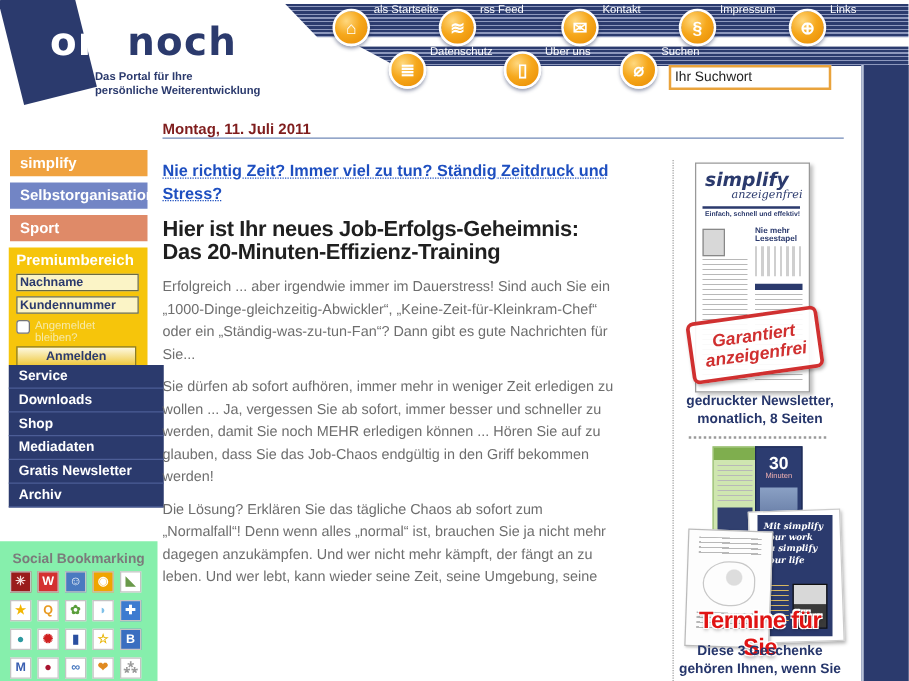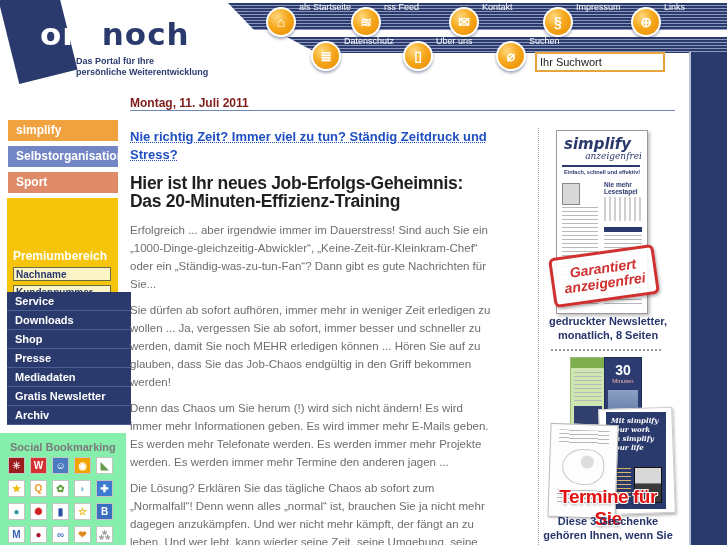--- a/index.html
+++ b/index.html
@@ -23,21 +23,21 @@
       border:2px solid #fff;box-shadow:0 2px 3px rgba(40,50,90,.45);
       display:flex;align-items:center;justify-content:center;}
   .orangeicon i{font-style:normal;font-weight:bold;font-size:14px;color:#fff;line-height:1;}
   .searchbox{left:535px;top:52px;width:120px;height:14px;border:2px solid #e9a33c;font-size:11px;
              padding:1px 3px;color:#222;font-family:"Liberation Sans",sans-serif;}
   .datebar{left:130px;top:96px;font-size:12px;font-weight:bold;color:#7f1d1d;}
   .datehr{left:130px;top:110px;width:545px;height:1px;background:#7189b8;}
   
   .topic{left:8px;width:102px;height:18px;color:#fff;font-weight:bold;font-size:12px;padding:3px 0 0 8px;}
   .premium{left:7px;top:198px;width:111px;height:94px;background:#f6c50b;}
-  .premium .ptitle{font-size:12px;font-weight:bold;color:#fff;padding:3px 0 2px 6px;margin-top:48px;}
+  .premium .ptitle{font-size:12px;font-weight:bold;color:#fff;padding:3px 0 2px 6px;}
   .pinput{display:block;width:92px;height:12px;margin:2px 6px 4px 6px;background:#fbf4c6;
           border:1px solid #6b6b45;font-size:10px;font-weight:bold;color:#2b3a6d;padding:0 2px;}
   .chkrow{display:flex;margin:1px 6px 2px 6px;align-items:flex-start;}
   .chkrow input{width:11px;height:11px;margin:1px 4px 0 0;}
   .chklabel{font-size:9px;color:#f6e9a8;line-height:10px;white-space:pre-line;}
   .loginbtn{display:block;margin:2px 0 0 6px;width:96px;height:16px;font-size:10px;font-weight:bold;
             color:#2b3a6d;background:linear-gradient(#fdf9e3,#efc93e);border:1px solid #8a7d2a;
             font-family:"Liberation Sans",sans-serif;}
   .navmenu{left:7px;top:292px;width:124px;background:#2b3a6d;}
   .navmenu .mi{height:18px;line-height:18px;padding-left:8px;font-size:11px;font-weight:bold;color:#fff;
@@ -186,21 +186,20 @@
     <span class="chklabel">Angemeldet
 bleiben?</span>
   </div>
   <button class="loginbtn">Anmelden</button>
 </div>
 
 <div class="abs navmenu">
   <div class="mi">Service</div>
   <div class="mi">Downloads</div>
   <div class="mi">Shop</div>
-  <div class="mi">Presse</div>
   <div class="mi">Mediadaten</div>
   <div class="mi">Gratis Newsletter</div>
   <div class="mi">Archiv</div>
 </div>
 
 <div class="abs social">
   <div class="soctitle">Social Bookmarking</div>
   <div id="social-grid">
       <span class="sicon" style="background: rgb(154, 28, 28); color: rgb(245, 218, 218);">✳</span>
       <span class="sicon" style="background: rgb(212, 48, 48); color: rgb(255, 255, 255);">W</span>
@@ -232,24 +231,20 @@
 <div class="abs paras">
   <p>Erfolgreich ... aber irgendwie immer im Dauerstress! Sind auch Sie ein
 „1000-Dinge-gleichzeitig-Abwickler“, „Keine-Zeit-für-Kleinkram-Chef“
 oder ein „Ständig-was-zu-tun-Fan“? Dann gibt es gute Nachrichten für
 Sie...</p>
   <p>Sie dürfen ab sofort aufhören, immer mehr in weniger Zeit erledigen zu
 wollen ... Ja, vergessen Sie ab sofort, immer besser und schneller zu
 werden, damit Sie noch MEHR erledigen können ... Hören Sie auf zu
 glauben, dass Sie das Job-Chaos endgültig in den Griff bekommen
 werden!</p>
-  <p>Denn das Chaos um Sie herum (!) wird sich nicht ändern! Es wird
-immer mehr Informationen geben. Es wird immer mehr E-Mails geben.
-Es werden mehr Telefonate werden. Es werden immer mehr Projekte
-werden. Es werden immer mehr Termine den anderen jagen ...</p>
   <p>Die Lösung? Erklären Sie das tägliche Chaos ab sofort zum
 „Normalfall“! Denn wenn alles „normal“ ist, brauchen Sie ja nicht mehr
 dagegen anzukämpfen. Und wer nicht mehr kämpft, der fängt an zu
 leben. Und wer lebt, kann wieder seine Zeit, seine Umgebung, seine</p>
 </div>
 <div class="abs vdots"></div>
 
 <div class="abs nlimg">
   <span class="nl-brand">simplify</span>
   <span class="nl-brand2">anzeigenfrei</span>

